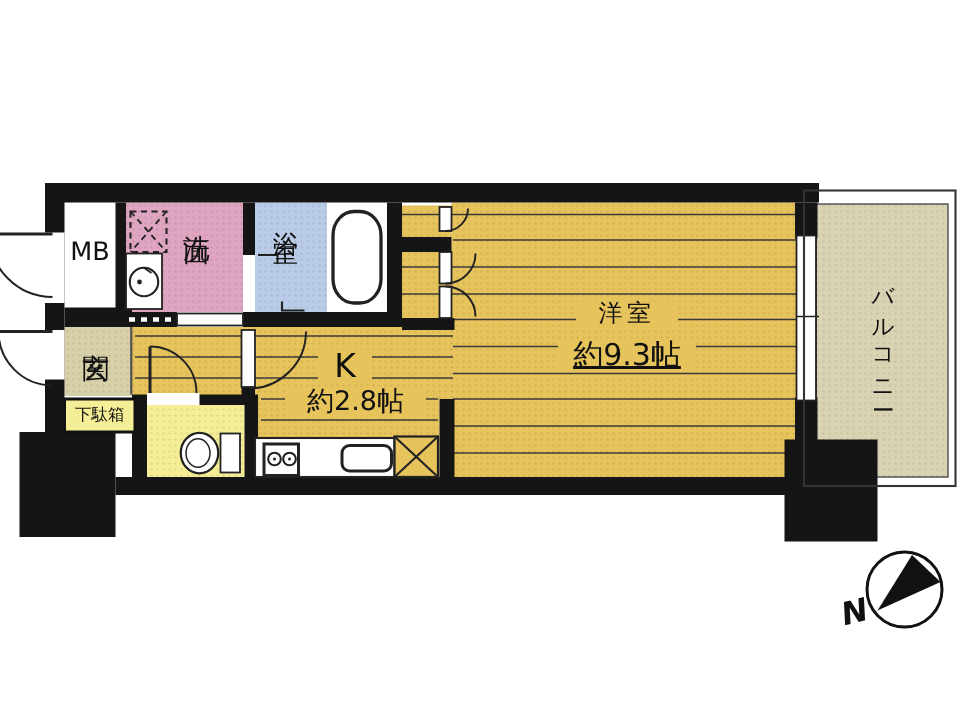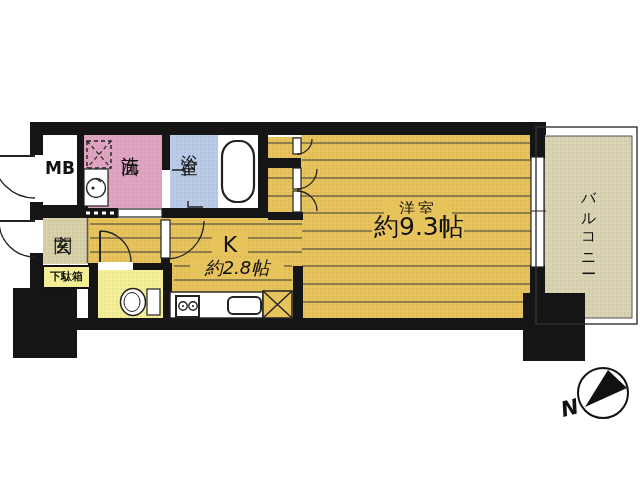--- a/index.html
+++ b/index.html
@@ -203,35 +203,35 @@
     <line x1="87.5" y1="218" x2="87.5" y2="263" stroke="#555" stroke-width="1.5"></line>
 
     <rect x="536" y="127" width="101" height="197" fill="none" stroke="#333" stroke-width="1.4"></rect>
 
     <g>
       <circle cx="603" cy="393" r="25" fill="#fff" stroke="#111" stroke-width="2"></circle>
       <polygon points="608,370 627,388 585,407" fill="#111"></polygon>
     </g>
   </svg>
 
-  <div class="lbl c" style="left:43px;top:160px;width:34px;font-size:17px;font-weight:bold;">MB</div>
+  <div class="lbl c" style="left:43px;top:160px;width:34px;font-size:17px;">MB</div>
 
   <div class="lbl vert" style="left:120px;top:142px;font-size:18px;letter-spacing:4px;">洗面</div>
 
   <div class="lbl vert" style="left:180px;top:141px;font-size:17px;letter-spacing:4px;">浴室</div>
 
   <div class="lbl vert" style="left:53px;top:221px;font-size:18px;letter-spacing:2px;">玄関</div>
 
-  <div class="lbl c" style="left:43px;top:271px;width:47px;font-size:11px;font-weight:bold;">下駄箱</div>
+  <div class="lbl c" style="left:43px;top:271px;width:47px;font-size:11px;">下駄箱</div>
 
   <div class="lbl c patch" style="left:212px;top:233px;width:32px;font-size:22px;">K</div>
 
-  <div class="lbl c patch" style="left:190px;top:259px;width:90px;font-size:18px;font-style:italic;">約2.8帖</div>
+  <div class="lbl c patch" style="left:190px;top:259px;width:90px;font-size:18px;">約2.8帖</div>
 
   <div class="lbl c patch" style="left:384px;top:201px;width:64px;font-size:16px;letter-spacing:3px;">洋室</div>
 
-  <div class="lbl c patch" style="left:372px;top:214px;width:88px;font-size:25px;">約9.3帖</div>
+  <div class="lbl c patch" style="left:372px;top:226px;width:88px;font-size:20px;text-decoration:underline;">約9.3帖</div>
 
   <div class="lbl vert" style="left:580px;top:181px;font-size:15px;letter-spacing:4px;">バルコニー</div>
 
   <div class="lbl" style="left:561px;top:397px;font-size:21px;font-style:italic;font-weight:bold;transform:rotate(-14deg);">N</div>
 
 </div>
 
 </body></html>

